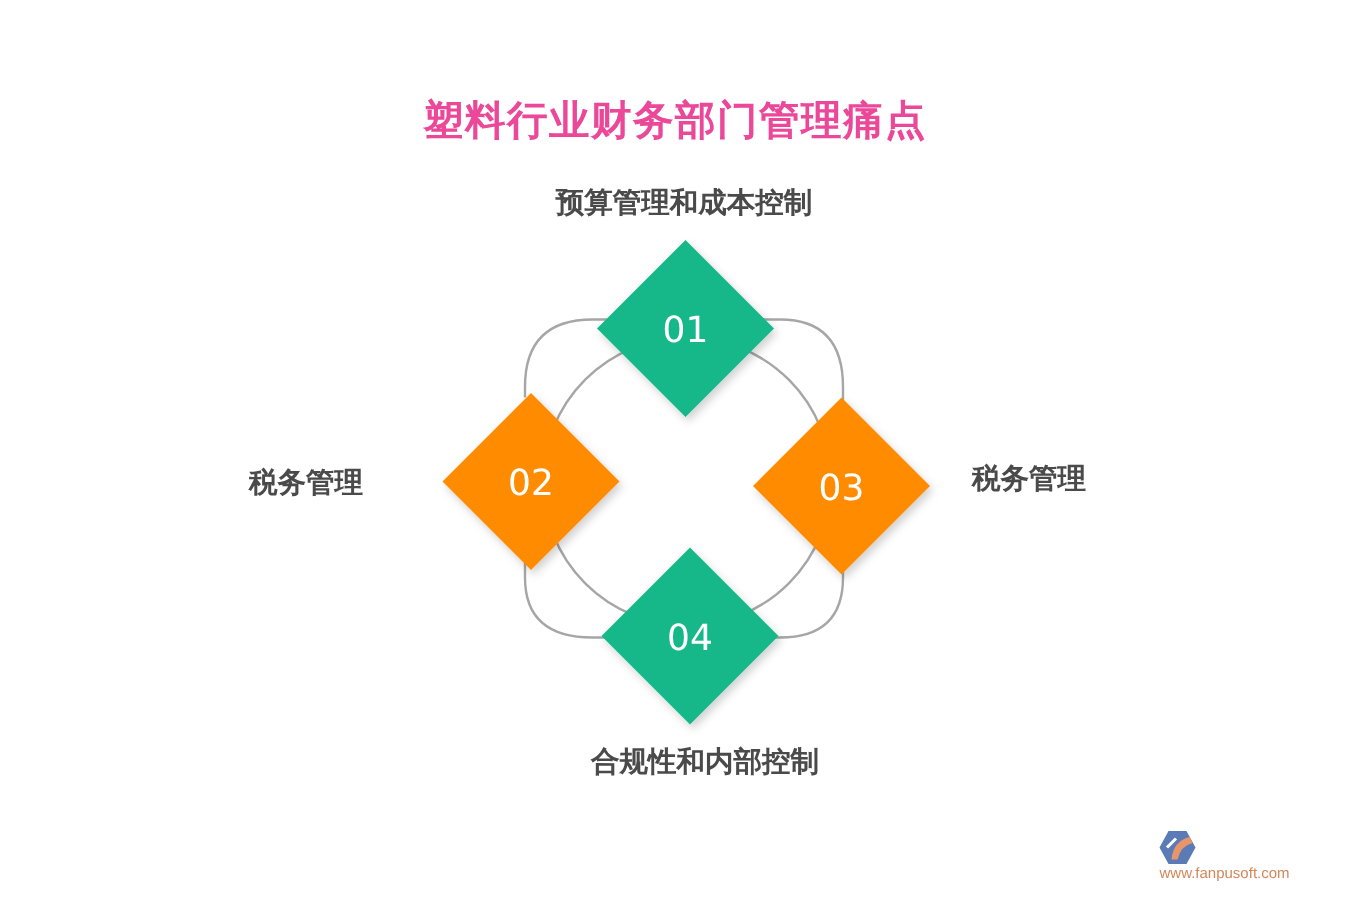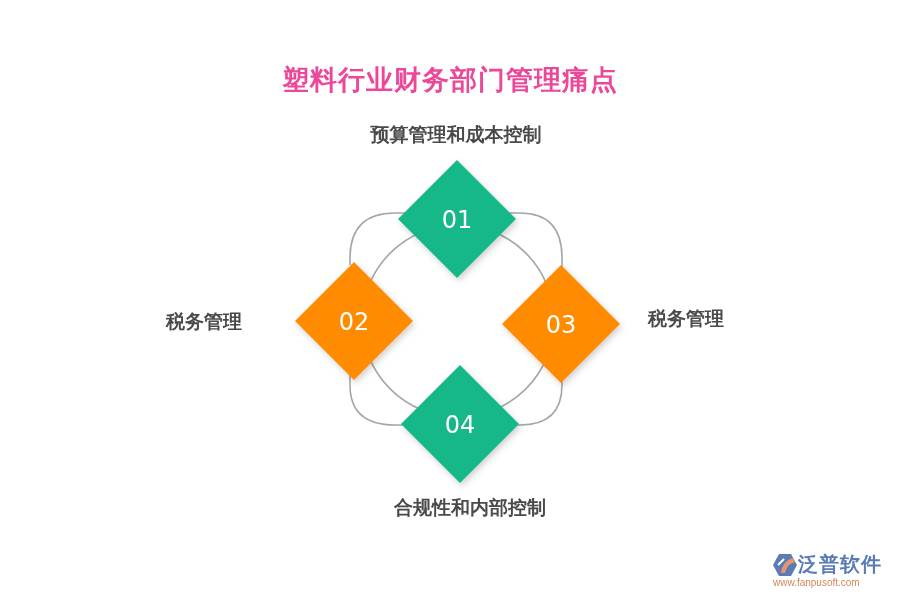--- a/index.html
+++ b/index.html
@@ -72,15 +72,14 @@
     <text class="num" x="460" y="433" text-anchor="middle">04</text>
   </g>
 </svg>
 
 <div class="logo">
   <svg width="26" height="24" viewBox="0 0 26 24" style="position:absolute;left:2px;top:0;">
     <polygon points="7,1 19,1 25,12 19,23 7,23 1,12" fill="#5a7bb5"></polygon>
     <path d="M 9 20 Q 10 8 21 5 L 23 9 Q 15 11 13 20 Z" fill="#e8956a"></path>
     <path d="M 6 12 L 12 6" stroke="#ffffff" stroke-width="2"></path>
   </svg>
-  <span class="logo-text">泛普软件</span>
   <span class="logo-url">www.fanpusoft.com</span>
 </div>
 
 </body></html>

